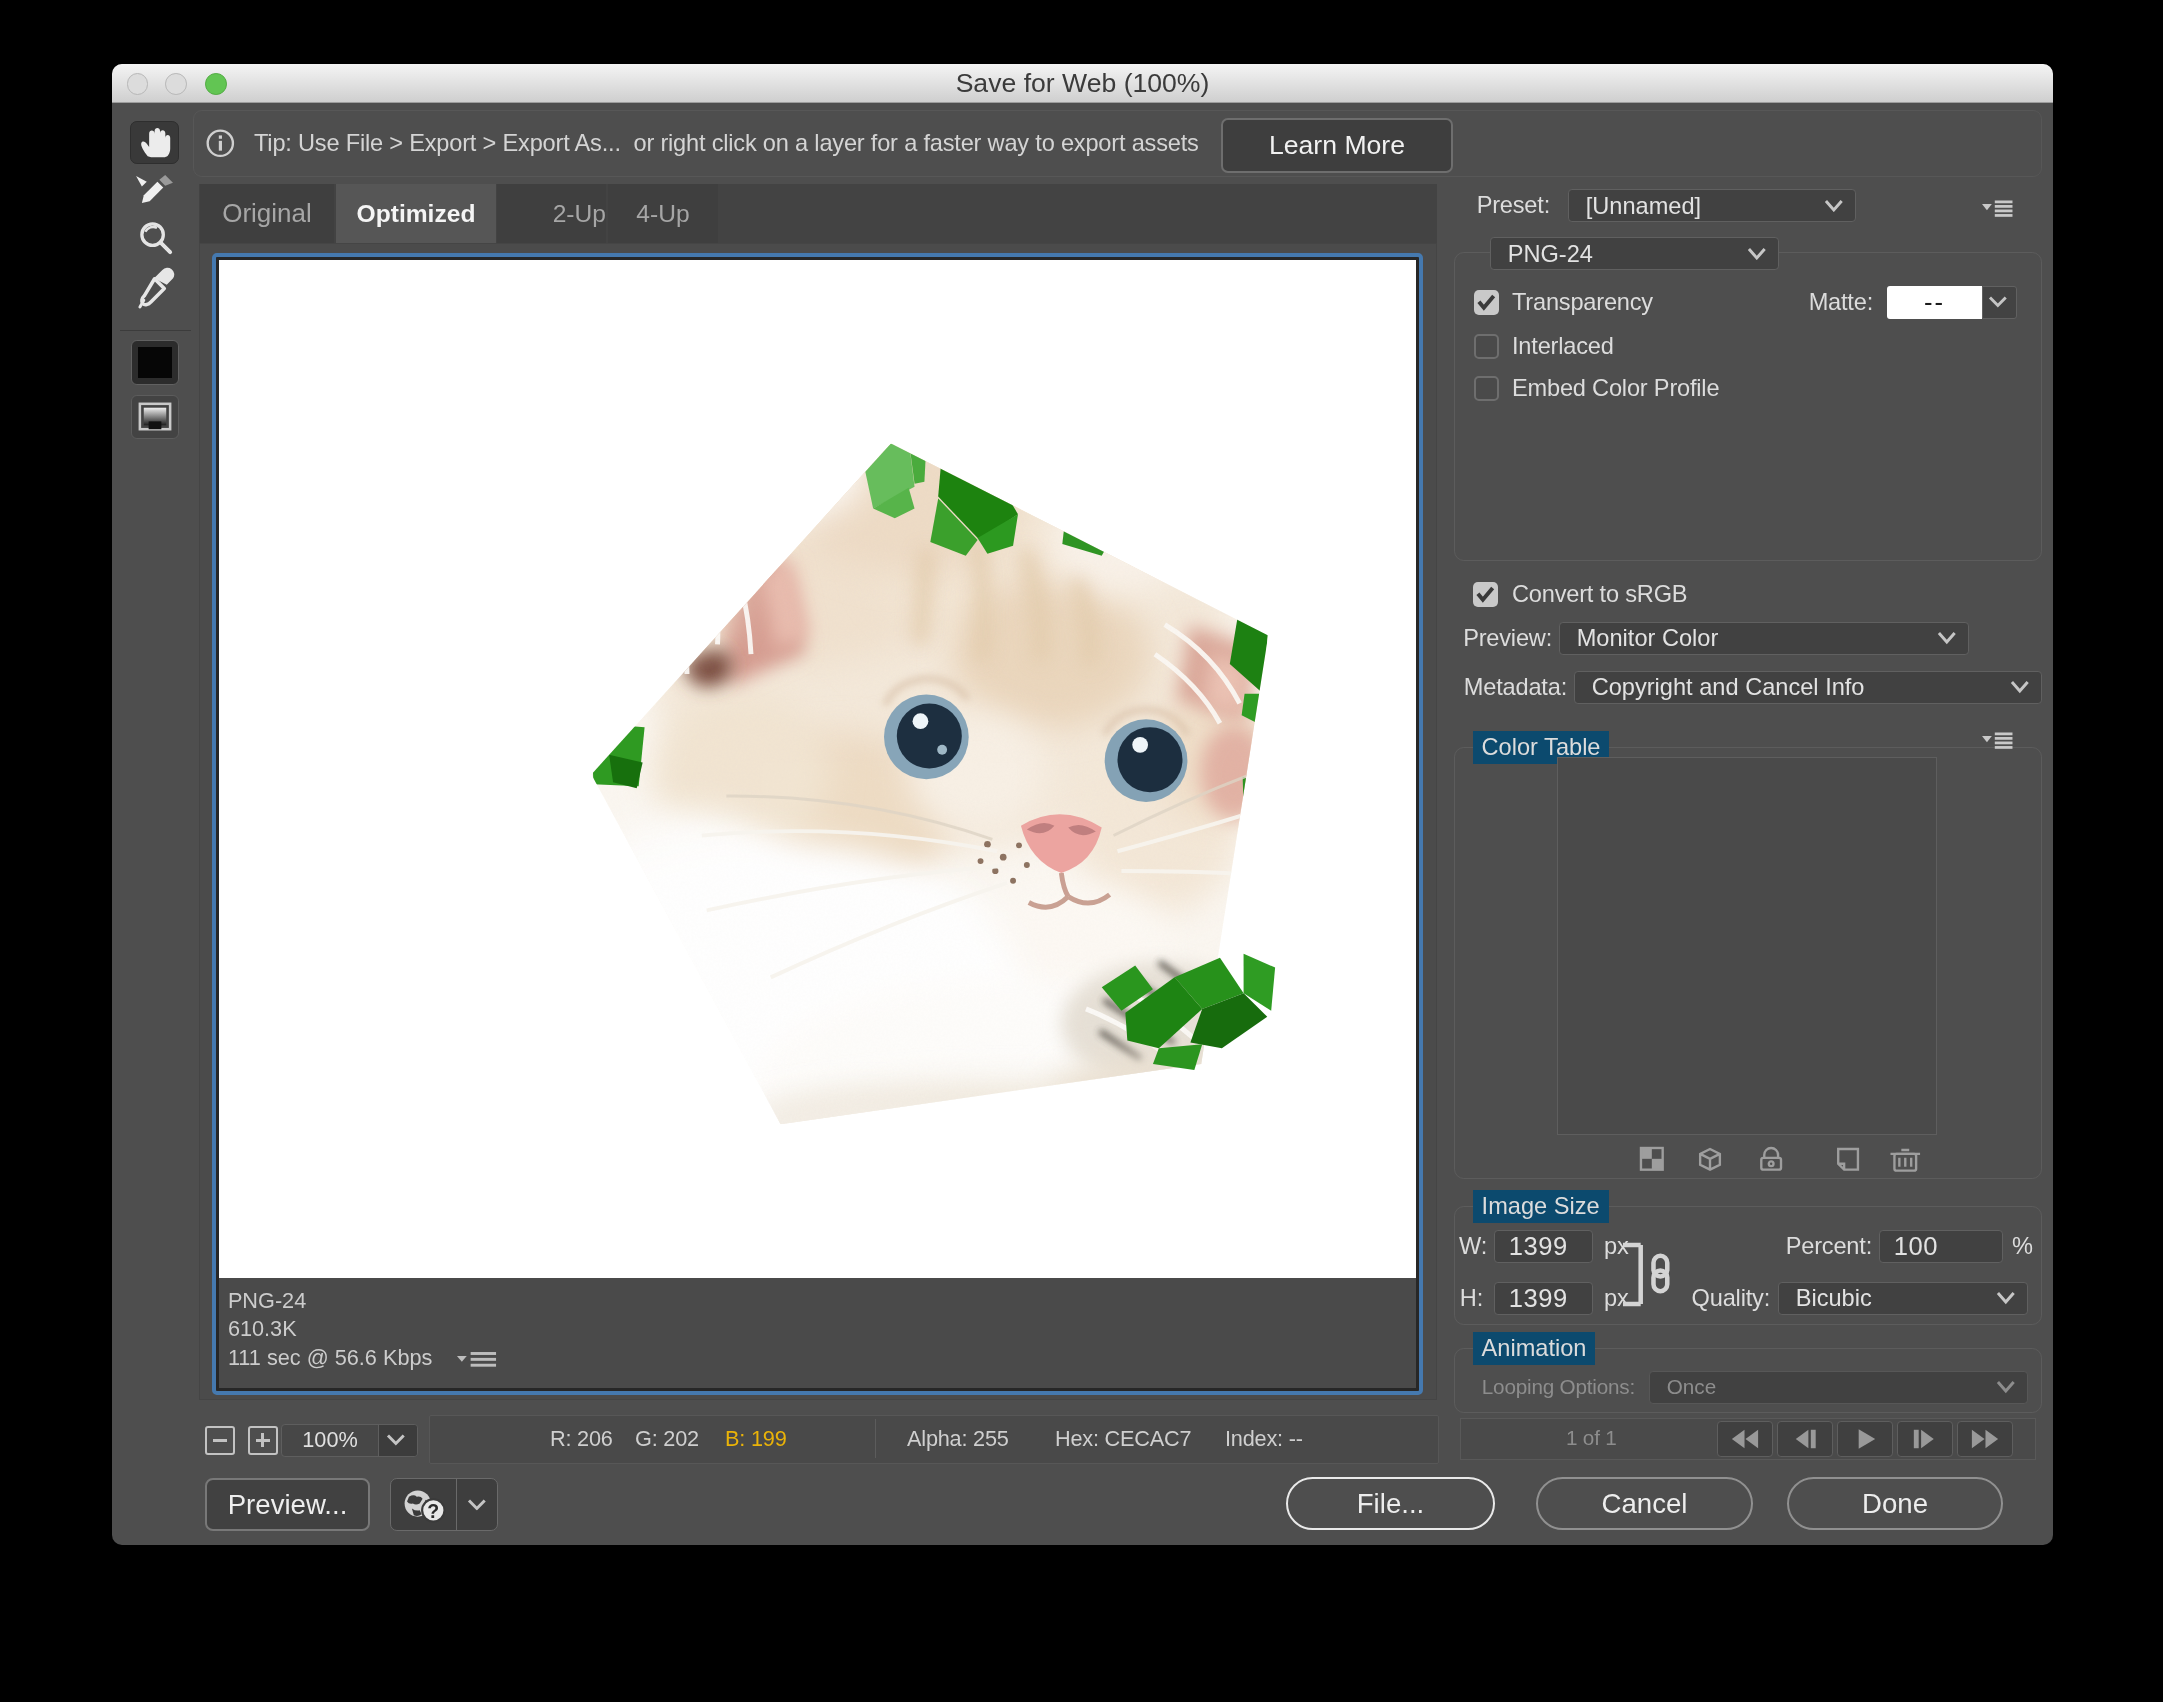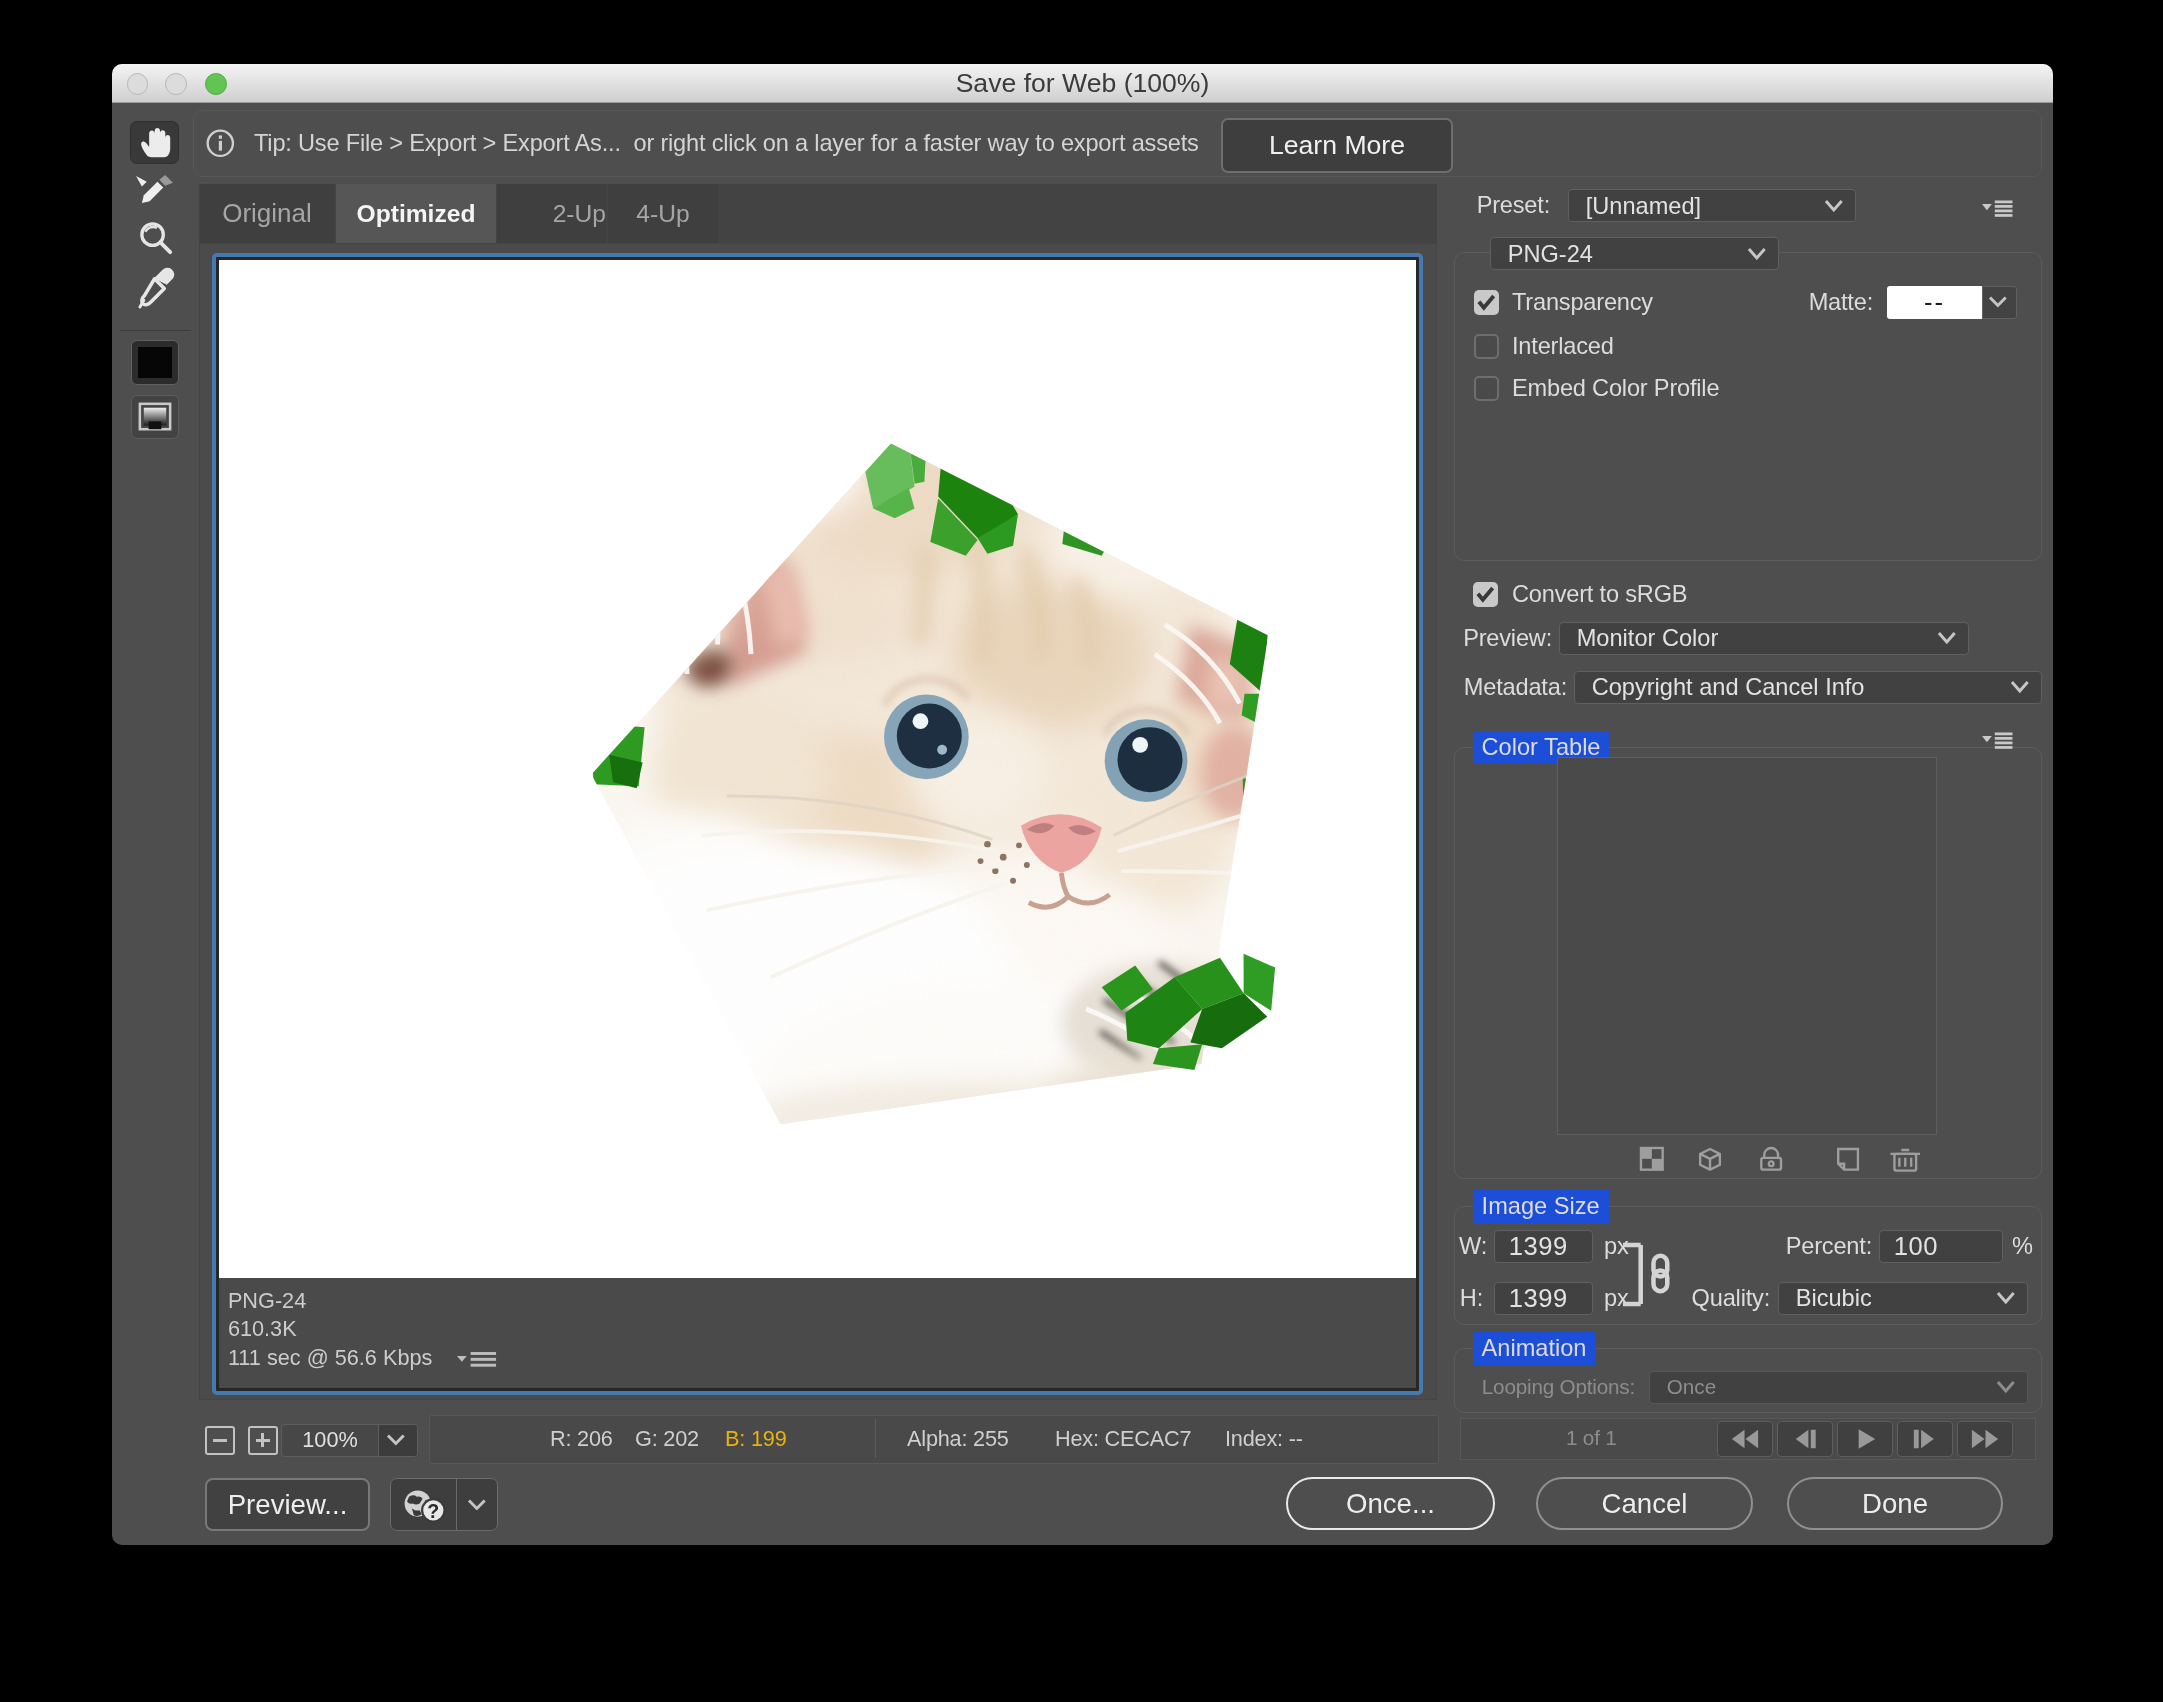--- a/index.html
+++ b/index.html
@@ -8,21 +8,21 @@
   .abs { position:absolute; }
   .lbl { position:absolute; color:#dcdcdc; font-size:23.6px; line-height:32.5px; letter-spacing:-0.2px; white-space:nowrap; }
   .st { font-size:21.7px !important; }
   .dim { color:#8d8d8d; }
   .dd { position:absolute; background:#414141; border:1px solid #606060; border-radius:3.9px; color:#e2e2e2; font-size:23.6px; }
   .dd .t { position:absolute; left:16.7px; top:50%; transform:translateY(-50%); white-space:nowrap; }
   .chev { position:absolute; right:9.9px; top:50%; transform:translateY(-50%); }
   .field { position:absolute; background:#414141; border:1px solid #606060; border-radius:3.9px; color:#e2e2e2; font-size:25.6px; letter-spacing:0.5px; }
   .field .t { position:absolute; left:13.8px; top:50%; transform:translateY(-50%); }
   .grp { position:absolute; border:1px solid #5c5c5c; border-radius:9.9px; }
-  .grplbl { position:absolute; top:-16.7px; left:17.7px; background:#1d4ed8; padding:0 8.9px; color:#dcdcdc; font-size:23.6px; line-height:33px; white-space:nowrap; }
+  .grplbl { position:absolute; top:-16.7px; left:17.7px; background:#0c4a6e; padding:0 8.9px; color:#dcdcdc; font-size:23.6px; line-height:33px; white-space:nowrap; }
   .cb { position:absolute; width:24.6px; height:24.6px; border-radius:4.9px; }
   .cb.on { background:#c9c9c9; }
   .cb.off { background:#4a4a4a; border:2px solid #6e6e6e; }
   .pill { position:absolute; height:53px; border-radius:26.6px; font-size:27.6px; color:#ededed; text-align:center; line-height:49px; }
 </style>
 </head>
 <body>
 <div id="win">
 
   <div class="abs" style="left:0;top:0;width:1941px;height:39px;background:linear-gradient(#f4f4f4,#cfcfcf);border-bottom:1px solid #9d9d9d;"></div>
@@ -280,21 +280,21 @@
       <path d="M8 10 q5 -3 8 0 q4 -1 6 2 l-3 5 q-4 2 -7 0 q-4 1 -6 -2 Z M11 22 q4 3 8 2 l2 4 q-4 3 -8 1 Z M25 13 q3 3 2 7 l-3 1 q-1 -4 1 -8 Z" fill="#3a3a3a"></path>
       <circle cx="33" cy="24" r="11.5" fill="#e8e8e8" stroke="#3a3a3a" stroke-width="2.2"></circle>
       <text x="33" y="32" font-size="20" font-weight="bold" fill="#2a2a2a" text-anchor="middle" font-family="Liberation Sans">?</text>
     </svg>
     <div class="abs" style="left:65px;top:0;width:42px;height:51px;border-left:1px solid #6a6a6a;">
       <svg class="chev" width="21.7" height="12.8" viewBox="0 0 22 13">
           <path d="M3 2 L11 10 L19 2" fill="none" stroke="#c4c4c4" stroke-width="3"></path>
         </svg>
     </div>
   </div>
-  <div class="pill" style="left:1174px;top:1413px;width:209px;border:2.5px solid #e9e9e9;">Once...</div>
+  <div class="pill" style="left:1174px;top:1413px;width:209px;border:2.5px solid #e9e9e9;">File...</div>
   <div class="pill" style="left:1424px;top:1413px;width:217px;border:2px solid #909090;">Cancel</div>
   <div class="pill" style="left:1675px;top:1413px;width:216px;border:2px solid #909090;">Done</div>
 
   <div class="lbl" style="left:1322px;top:125px;width:116px;text-align:right;">Preset:</div>
   <div class="dd" style="left:1456px;top:125px;width:288px;height:33px;">
       <span class="t">[Unnamed]</span>
     <svg class="chev" width="23.6" height="13.8" viewBox="0 0 24 14">
         <path d="M4 2 L12 11 L20 2" fill="none" stroke="#c6c6c6" stroke-width="3"></path>
       </svg>
     </div>

